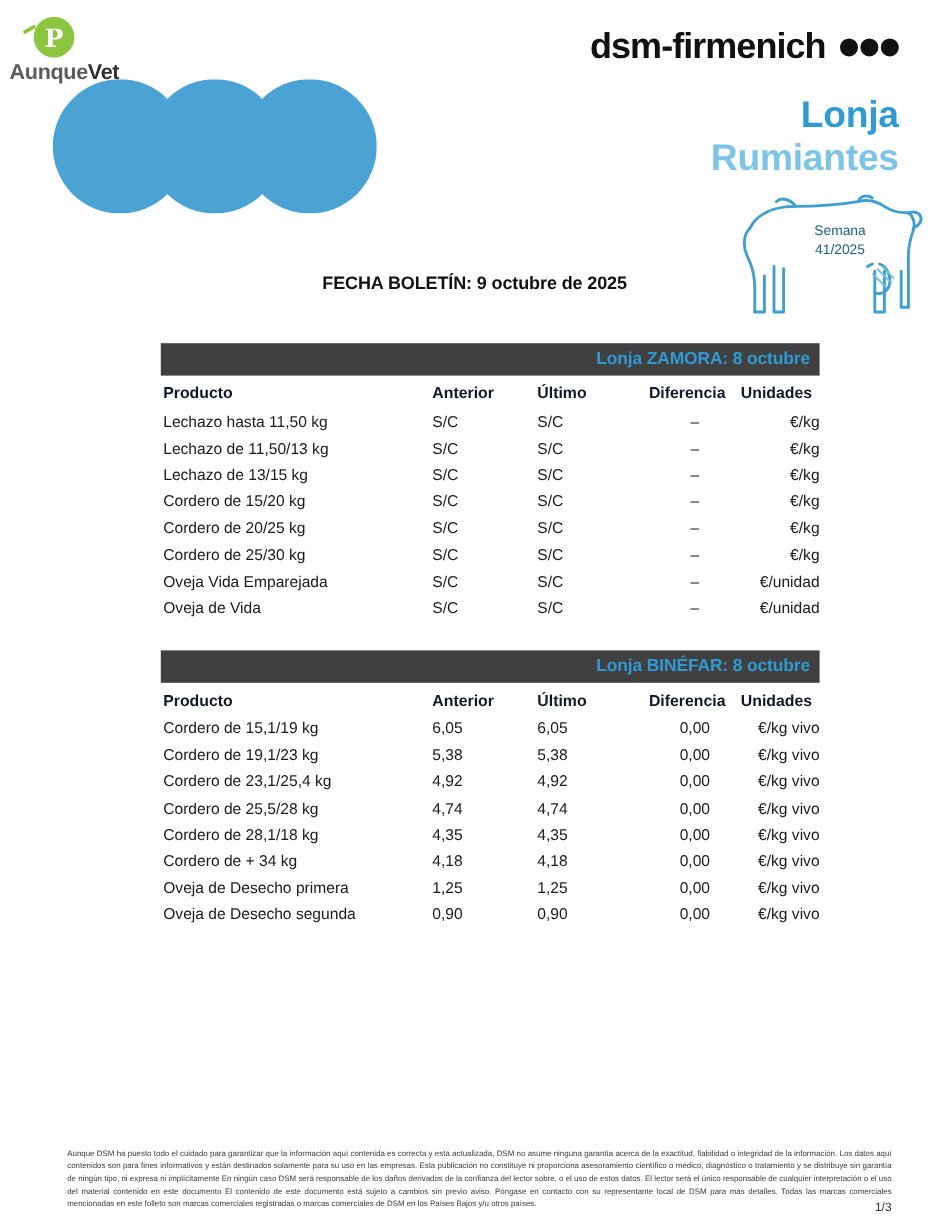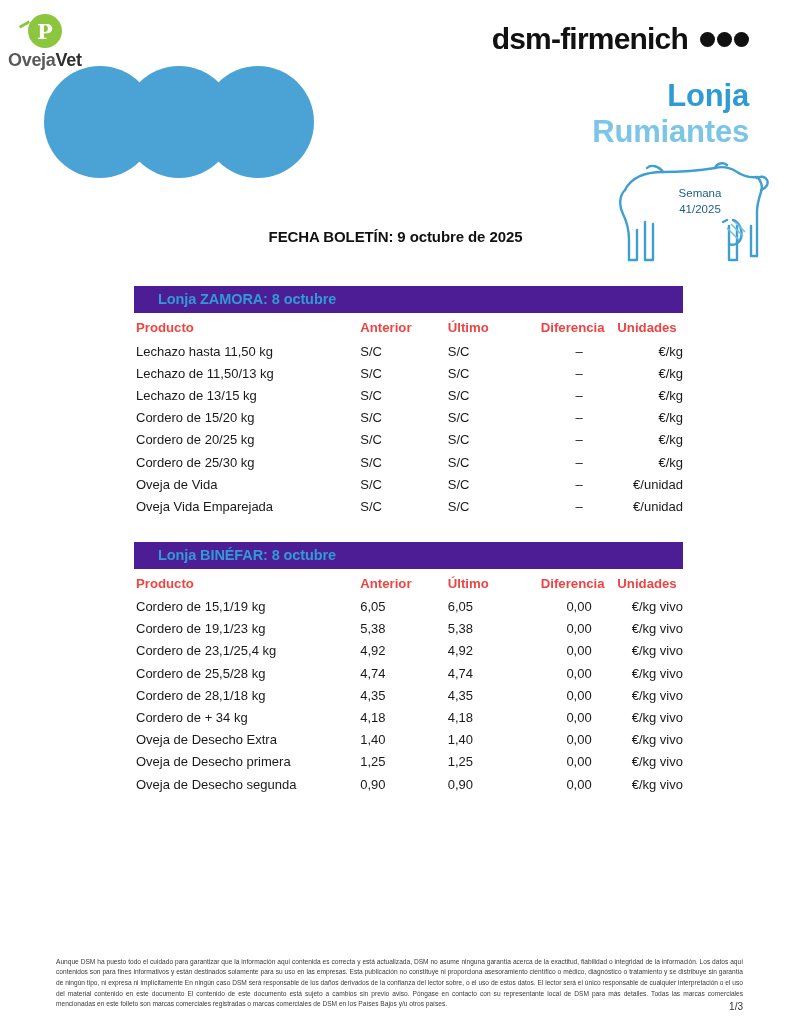--- a/index.html
+++ b/index.html
@@ -139,39 +139,40 @@
 
   
   .content {
     position: absolute;
     left: 0; right: 0;
     top: 286px;
     padding: 0 108px 0 136px;
   }
   .market { margin-bottom: 24px; }
   .market-band {
-    background: #4c1d95;
+    background: #404040;
     color: #2f9bd4;
     font-weight: bold;
     font-size: 14.5px;
     padding: 5px 8px 6px 24px;
     margin-left: -2px;
     letter-spacing: -0.1px;
+    text-align: right;
   }
   table {
     width: 100%;
     border-collapse: collapse;
     font-size: 13px;
   }
   thead th {
     font-weight: bold;
     text-align: left;
     padding: 7px 0 5px 0;
     font-size: 13.2px;
-    color: #ef4444;
+    color: #0f172a;
     white-space: nowrap;
   }
   tbody td {
     padding: 3.6px 0;
     color: #1a1a1a;
     white-space: nowrap;
   }
   col.c-prod { width: 41%; }
   col.c-ant  { width: 16%; }
   col.c-ult  { width: 17%; }
@@ -205,21 +206,21 @@
   }
 </style>
 </head>
 <body>
 
 <div class="header">
 
   <div class="logo-block">
     <div class="pecusvet">
       <div class="pecusvet-badge"></div>
-      <div class="pecusvet-name"><span>Oveja</span><span class="vet">Vet</span></div>
+      <div class="pecusvet-name"><span>Aunque</span><span class="vet">Vet</span></div>
     </div>
     <div class="circles">
       <svg width="270" height="112" viewBox="0 0 270 112" aria-hidden="true">
         <circle cx="56" cy="56" r="56" fill="#4aa3d4"></circle>
         <circle cx="135" cy="56" r="56" fill="#4aa3d4"></circle>
         <circle cx="214" cy="56" r="56" fill="#4aa3d4"></circle>
       </svg>
     </div>
   </div>
 
@@ -327,28 +328,28 @@
           <td class="col-uni">€/kg</td>
         </tr>
         <tr>
           <td>Cordero de 25/30 kg</td>
           <td class="col-ant">S/C</td>
           <td class="col-ult">S/C</td>
           <td class="col-dif dash">–</td>
           <td class="col-uni">€/kg</td>
         </tr>
         <tr>
+          <td>Oveja Vida Emparejada</td>
+          <td class="col-ant">S/C</td>
+          <td class="col-ult">S/C</td>
+          <td class="col-dif dash">–</td>
+          <td class="col-uni">€/unidad</td>
+        </tr>
+        <tr>
           <td>Oveja de Vida</td>
-          <td class="col-ant">S/C</td>
-          <td class="col-ult">S/C</td>
-          <td class="col-dif dash">–</td>
-          <td class="col-uni">€/unidad</td>
-        </tr>
-        <tr>
-          <td>Oveja Vida Emparejada</td>
           <td class="col-ant">S/C</td>
           <td class="col-ult">S/C</td>
           <td class="col-dif dash">–</td>
           <td class="col-uni">€/unidad</td>
         </tr>
       </tbody>
     </table>
   </div>
 
   <div class="market">
@@ -407,27 +408,20 @@
           <td class="col-uni">€/kg vivo</td>
         </tr>
         <tr>
           <td>Cordero de + 34 kg</td>
           <td class="col-ant">4,18</td>
           <td class="col-ult">4,18</td>
           <td class="col-dif">0,00</td>
           <td class="col-uni">€/kg vivo</td>
         </tr>
         <tr>
-          <td>Oveja de Desecho Extra</td>
-          <td class="col-ant">1,40</td>
-          <td class="col-ult">1,40</td>
-          <td class="col-dif">0,00</td>
-          <td class="col-uni">€/kg vivo</td>
-        </tr>
-        <tr>
           <td>Oveja de Desecho primera</td>
           <td class="col-ant">1,25</td>
           <td class="col-ult">1,25</td>
           <td class="col-dif">0,00</td>
           <td class="col-uni">€/kg vivo</td>
         </tr>
         <tr>
           <td>Oveja de Desecho segunda</td>
           <td class="col-ant">0,90</td>
           <td class="col-ult">0,90</td>

